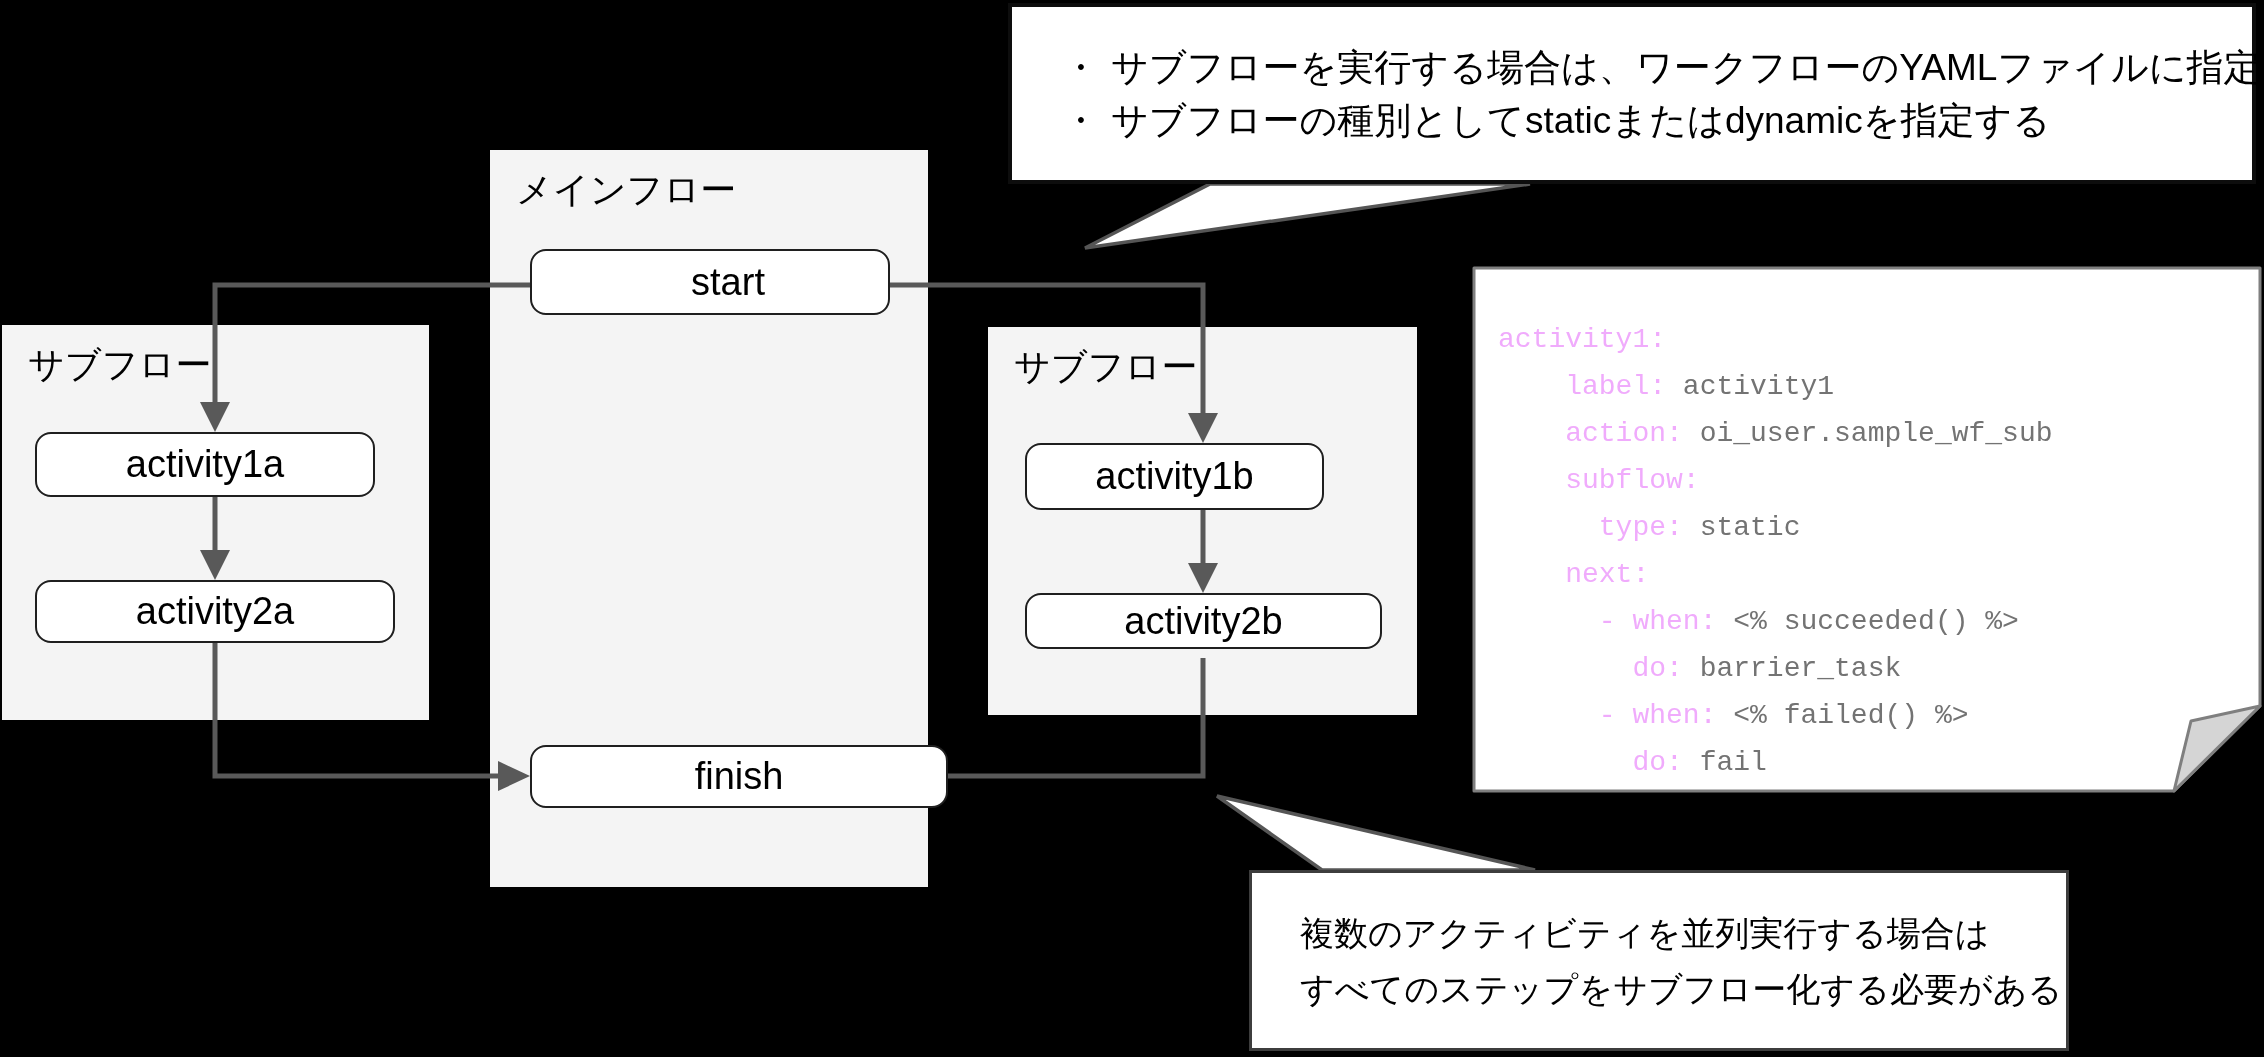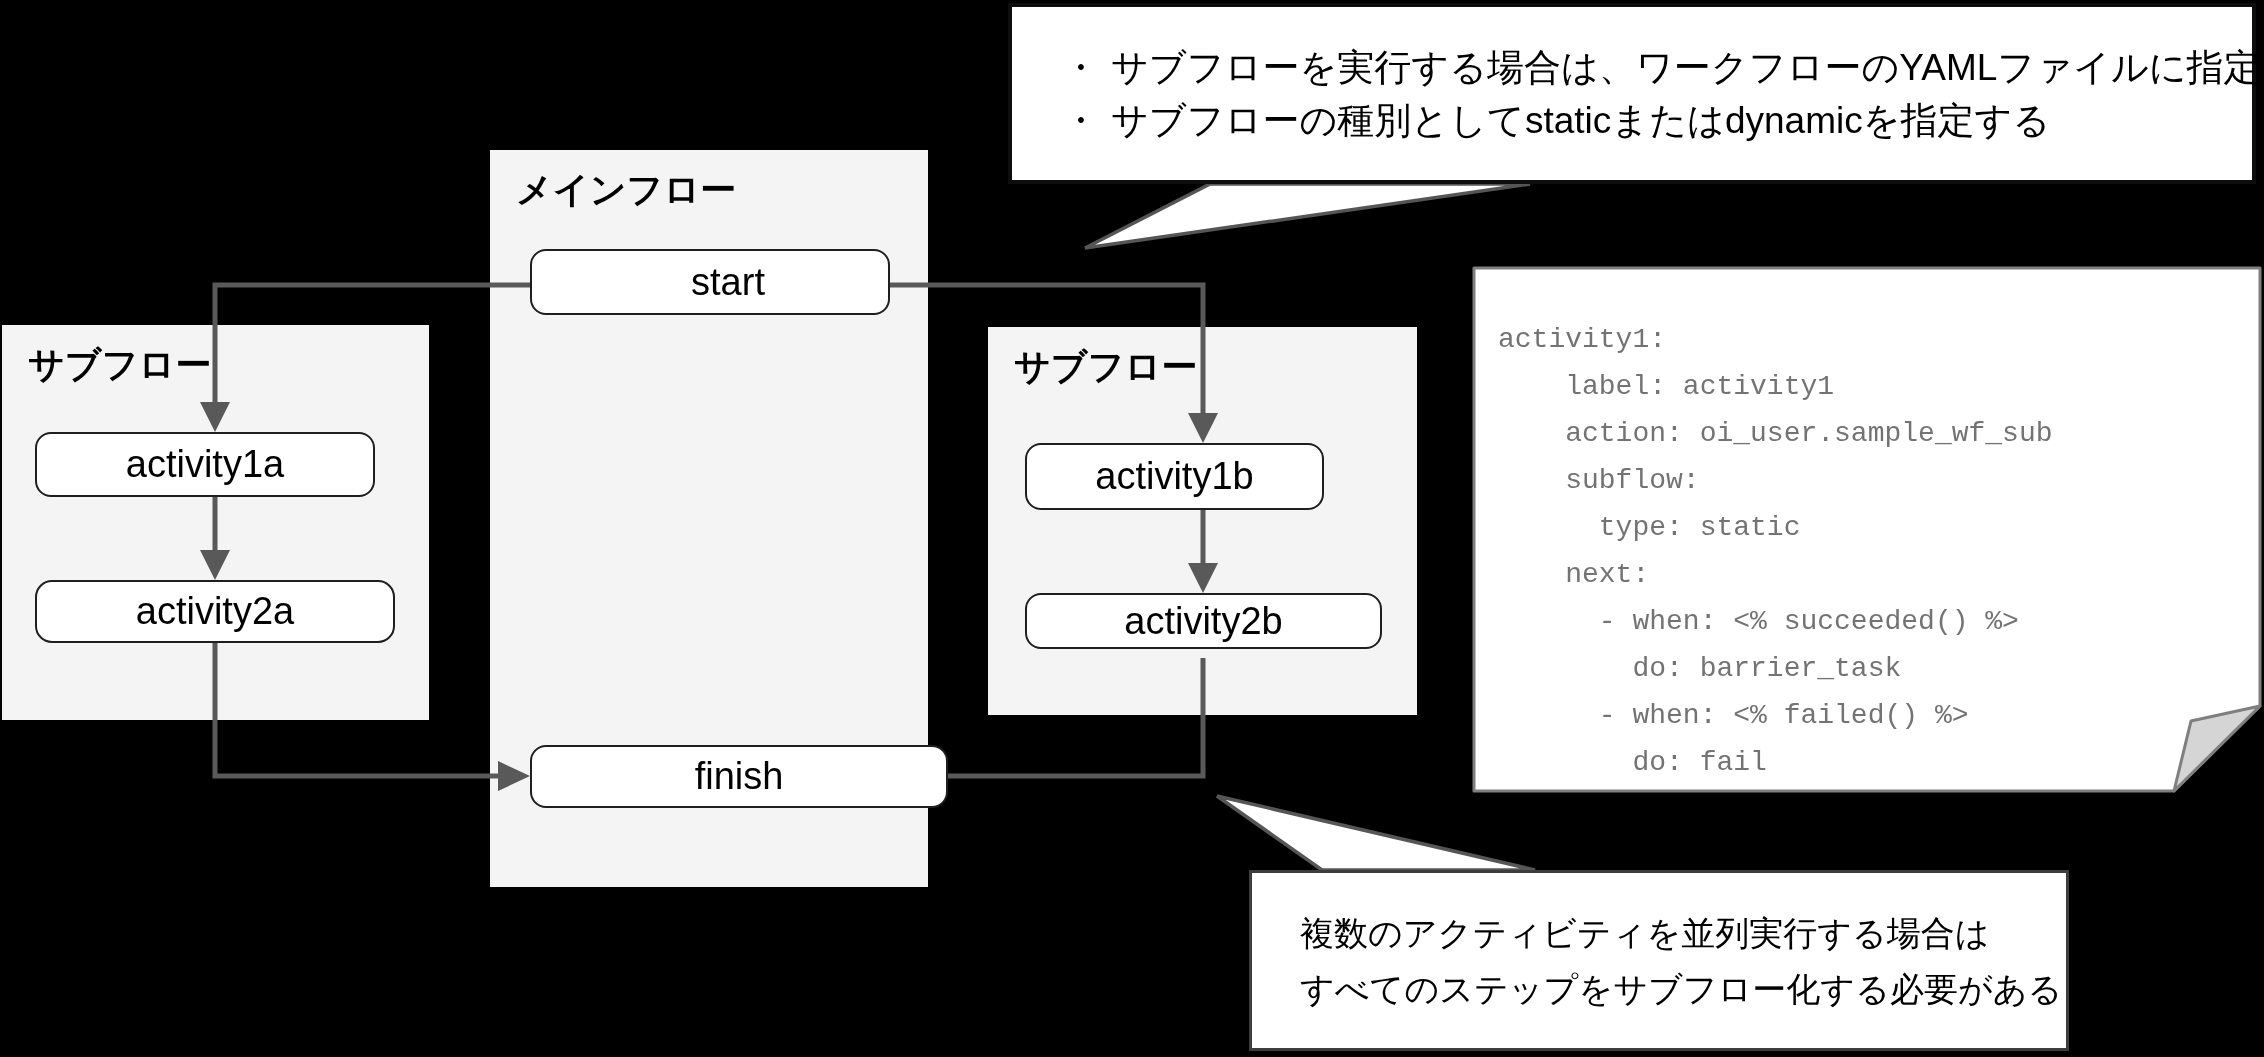--- a/index.html
+++ b/index.html
@@ -6,21 +6,21 @@
   .stage {
     position:relative; width:2264px; height:1057px;
     background:#000; overflow:hidden;
     font-family:"Liberation Sans","DejaVu Sans",sans-serif;
     color:#000;
   }
   
   .panel { position:absolute; background:#f4f4f4; z-index:1; }
   .panel-label {
     position:absolute; left:26px; top:16px;
-    font-size:36px; color:#000; white-space:nowrap;font-weight:bold;
+    font-size:36px; color:#000; white-space:nowrap;
   }
   
   .wires { position:absolute; left:0; top:0; z-index:2; }
   
   .node {
     position:absolute; z-index:4; background:#fff;
     border:2.5px solid #1f1f1f; border-radius:16px;
     display:flex; align-items:center; justify-content:center;
     font-size:38px; box-sizing:border-box;
   }
@@ -41,21 +41,21 @@
   }
   .bullet-line { display:flex; align-items:baseline; font-size:37px; line-height:53px; white-space:nowrap; }
   .bullet-char { margin-right:12px; }
   .plain-line { font-size:34px; line-height:56px; white-space:nowrap; }
   
   .code-text {
     position:absolute; left:1498px; top:316px; z-index:7;
     font-family:"Liberation Mono","DejaVu Sans Mono",monospace;
     font-size:28px; line-height:47px; white-space:pre; color:#333;
   }
-  .code-line .k { color:#737373;text-align:center; }
+  .code-line .k { color:#f0abfc;text-align:center; }
   .code-line .v { color:#737373; }
 </style>
 </head>
 <body>
 
 <div class="stage">
 
   <div class="panel" style="left:490px; top:150px; width:438px; height:737px;">
     <div class="panel-label">メインフロー</div>
   </div>
@@ -81,21 +81,21 @@
       <polygon points="200,550 230,550 215,580"></polygon>
       <polygon points="1188,563 1218,563 1203,593"></polygon>
       <polygon points="498,761 498,791 530,776"></polygon>
       <polygon points="920,761 920,791 888,776"></polygon>
     </g>
   </svg>
 
   <div class="node" style="left:530px; top:249px; width:360px; height:66px;padding-left:36px;">start</div>
   <div class="node" style="left:530px; top:745px; width:418px; height:63px;">finish</div>
   <div class="node" style="left:35px; top:432px; width:340px; height:65px;">activity1a</div>
-  <div class="node" style="left:35px; top:580px; width:360px; height:63px;border-radius:17px;">activity2a</div>
+  <div class="node" style="left:35px; top:580px; width:360px; height:63px;">activity2a</div>
   <div class="node" style="left:1025px; top:443px; width:299px; height:67px;">activity1b</div>
   <div class="node" style="left:1025px; top:593px; width:357px; height:56px;text-align:right;">activity2b</div>
 
   <svg class="shapes" width="2264" height="1057" viewBox="0 0 2264 1057">
     <polygon points="1210,184 1530,184 1085,248" fill="#ffffff" stroke="#555555" stroke-width="3.5"></polygon>
     <polygon points="1217,796 1322,870 1535,870" fill="#ffffff" stroke="#565656" stroke-width="3.5"></polygon>
     <polygon points="1474,268 2260,268 2260,706 2174,791 1474,791" fill="#ffffff" stroke="#7f7f7f" stroke-width="3" stroke-linejoin="round"></polygon>
     <polygon points="2260,706 2174,791 2191,721" fill="#d5d5d5" stroke="#7f7f7f" stroke-width="3" stroke-linejoin="round"></polygon>
   </svg>
 

